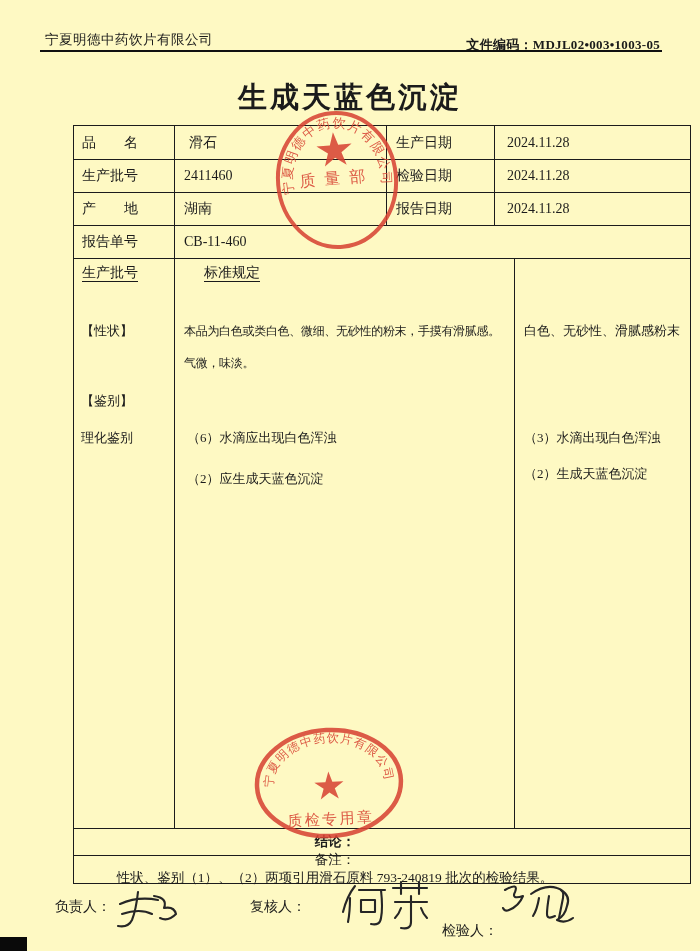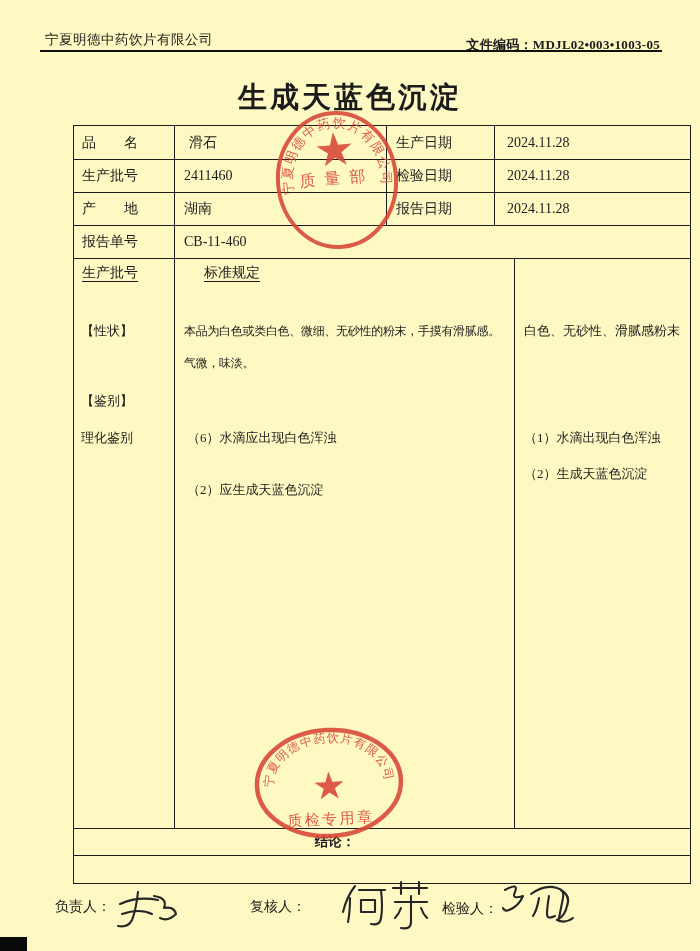--- a/index.html
+++ b/index.html
@@ -80,28 +80,32 @@
 
     <div class="cell body13" style="left:7px;top:195px;height:20px">【性状】</div>
     <div class="cell small" style="left:110px;top:195px;height:20px">本品为白色或类白色、微细、无砂性的粉末，手摸有滑腻感。</div>
     <div class="cell small" style="left:110px;top:227px;height:20px">气微，味淡。</div>
     <div class="cell body13" style="left:450px;top:195px;height:20px">白色、无砂性、滑腻感粉末</div>
 
     <div class="cell body13" style="left:7px;top:265px;height:20px">【鉴别】</div>
     <div class="cell body13" style="left:7px;top:302px;height:20px">理化鉴别</div>
 
     <div class="cell body13" style="left:113px;top:302px;height:20px">（6）水滴应出现白色浑浊</div>
-    <div class="cell body13" style="left:113px;top:354px;height:20px">（2）应生成天蓝色沉淀</div>
-    <div class="cell body13" style="left:450px;top:302px;height:20px">（1）水滴出现白色浑浊</div>
+    <div class="cell body13" style="left:113px;top:343px;height:20px">（2）应生成天蓝色沉淀</div>
+    <div class="cell body13" style="left:450px;top:302px;height:20px">（3）水滴出现白色浑浊</div>
     <div class="cell body13" style="left:450px;top:338px;height:20px">（2）生成天蓝色沉淀</div>
 
     <div class="rowline" style="top:702px;height:27px;padding-right:94px;box-sizing:border-box">
       <span style="font-weight:bold">结论：</span>
     </div>
 
+    <div class="rowline" style="top:729px;height:28px;padding-right:94px;box-sizing:border-box">
+      <span>备注：</span>
+        <span>性状、鉴别（1）、（2）两项引用滑石原料 793-240819 批次的检验结果。</span>
+    </div>
   </div>
 
   <svg class="stamp" style="left:272px;top:106px;transform:rotate(-5deg)" width="130" height="148" viewBox="0 0 130 148">
     <defs>
       <path id="arcTop" d="M 21.5 87.7 A 45 53 0 1 1 108.5 87.7" fill="none"></path>
     </defs>
     <ellipse cx="65" cy="74" rx="59" ry="67" fill="none" stroke="#d84434" stroke-width="4"></ellipse>
     <text font-size="13" fill="#d84434" letter-spacing="1.5">
       <textPath href="#arcTop" startOffset="50%" text-anchor="middle">宁夏明德中药饮片有限公司</textPath>
     </text>
@@ -116,21 +120,21 @@
     <ellipse cx="77" cy="57" rx="72" ry="53" fill="none" stroke="#d84434" stroke-width="4.5"></ellipse>
     <text font-size="12" fill="#d84434" letter-spacing="1">
       <textPath href="#arcBottom" startOffset="50%" text-anchor="middle">宁夏明德中药饮片有限公司</textPath>
     </text>
     <text x="77" y="60" text-anchor="middle" dominant-baseline="central" font-size="38" fill="#d84434">★</text>
     <text x="77" y="93" text-anchor="middle" dominant-baseline="central" font-size="15" fill="#d84434" letter-spacing="2.5">质检专用章</text>
   </svg>
 
   <div class="sig-label" style="left:55px;top:898px">负责人：</div>
   <div class="sig-label" style="left:250px;top:898px">复核人：</div>
-  <div class="sig-label" style="left:442px;top:900px">检验人：</div>
+  <div class="sig-label" style="left:442px;top:922px">检验人：</div>
 
   <svg class="sig" style="left:108px;top:884px" width="78" height="50" viewBox="0 0 78 50">
     <path d="M12 20 Q30 12 50 16"></path>
     <path d="M30 8 Q28 26 24 36 Q20 44 10 42"></path>
     <path d="M14 30 Q32 24 44 30"></path>
     <path d="M46 12 Q60 14 56 24 Q66 22 68 30 Q60 38 52 34"></path>
   </svg>
 
   <svg class="sig" style="left:333px;top:878px" width="100" height="55" viewBox="0 0 100 55">
     <path d="M10 34 Q14 18 22 8"></path>

